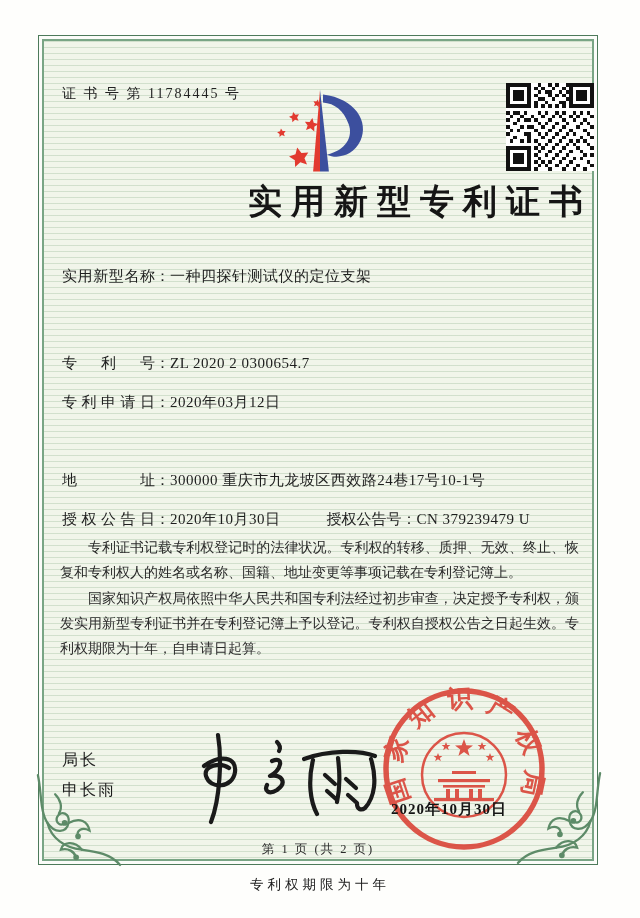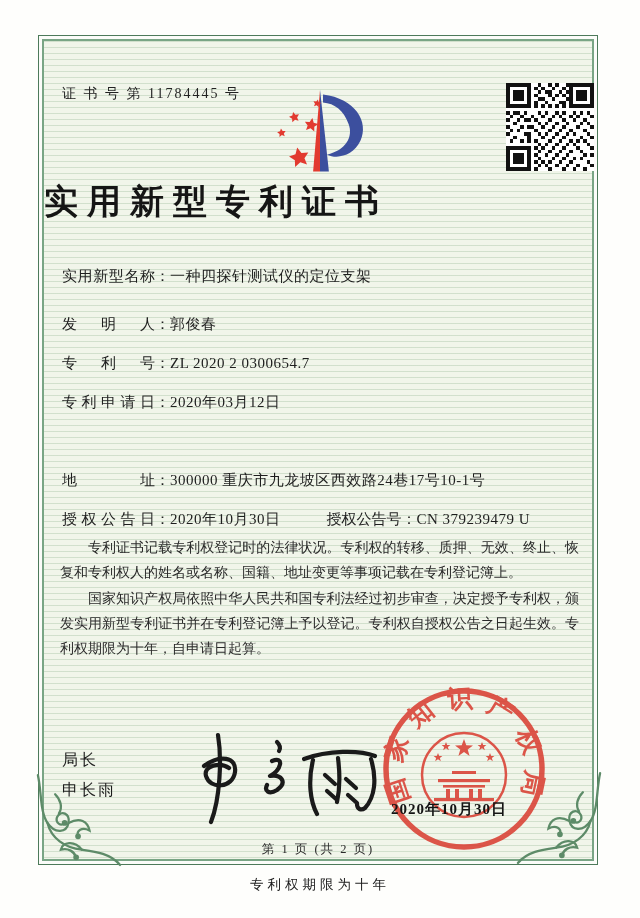--- a/index.html
+++ b/index.html
@@ -17,21 +17,21 @@
       rgba(128,168,128,.28) 0px, rgba(128,168,128,.28) 1px,
       rgba(255,255,255,0) 1px, rgba(255,255,255,0) 6px);
   }
 
   .certno { position:absolute; left:18px; top:44px; font-size:14px; color:#222;
     letter-spacing:2px; }
 
   .logo { position:absolute; left:211px; top:45px; width:133px; height:92px; }
   .qr { position:absolute; left:462px; top:42px; width:88px; height:88px; }
 
-  .title { position:absolute; left:0; right:0; top:138px; text-align:left;
+  .title { position:absolute; left:0; right:0; top:138px; text-align:right;
     font-size:34px; font-weight:bold; color:#151515; letter-spacing:9px; }
 
   .row { position:absolute; left:18px; right:10px; font-size:15px; color:#1e1e1e;
     white-space:nowrap; }
   .flabel { display:inline-block; width:93px; text-align:justify;
     text-align-last:justify; vertical-align:bottom; }
   .fvalue { letter-spacing:.5px; }
   .pair2 { margin-left:46px; }
 
   .paras { position:absolute; left:16px; right:13px; top:494px; font-size:14px;
@@ -113,23 +113,20 @@
         M8 22h1v1h-1z M10 22h1v1h-1z M12 22h1v1h-1z M15 22h1v1h-1z M18 22h1v1h-1z M23 22h1v1h-1z
         M9 23h1v1h-1z M11 23h1v1h-1z M14 23h1v1h-1z M17 23h1v1h-1z M20 23h1v1h-1z M24 23h1v1h-1z
         M8 24h1v1h-1z M12 24h1v1h-1z M16 24h1v1h-1z M19 24h1v1h-1z M22 24h1v1h-1z"></path>
       </svg>
 
       <div class="title">实用新型专利证书</div>
 
       <div class="row" style="top:226px">
         <span class="flabel">实用新型名称</span><span>：</span><span class="fvalue">一种四探针测试仪的定位支架</span>
       </div>
-      <div class="row" style="top:274px">
-        <span class="flabel">发明人</span><span>：</span><span class="fvalue">郭俊春</span>
-      </div>
       <div class="row" style="top:313px">
         <span class="flabel">专利号</span><span>：</span><span class="fvalue">ZL 2020 2 0300654.7</span>
       </div>
       <div class="row" style="top:352px">
         <span class="flabel">专利申请日</span><span>：</span><span class="fvalue">2020年03月12日</span>
       </div>
       <div class="row" style="top:430px">
         <span class="flabel">地址</span><span>：</span><span class="fvalue">300000 重庆市九龙坡区西效路24巷17号10-1号</span>
       </div>
       <div class="row" style="top:469px">

